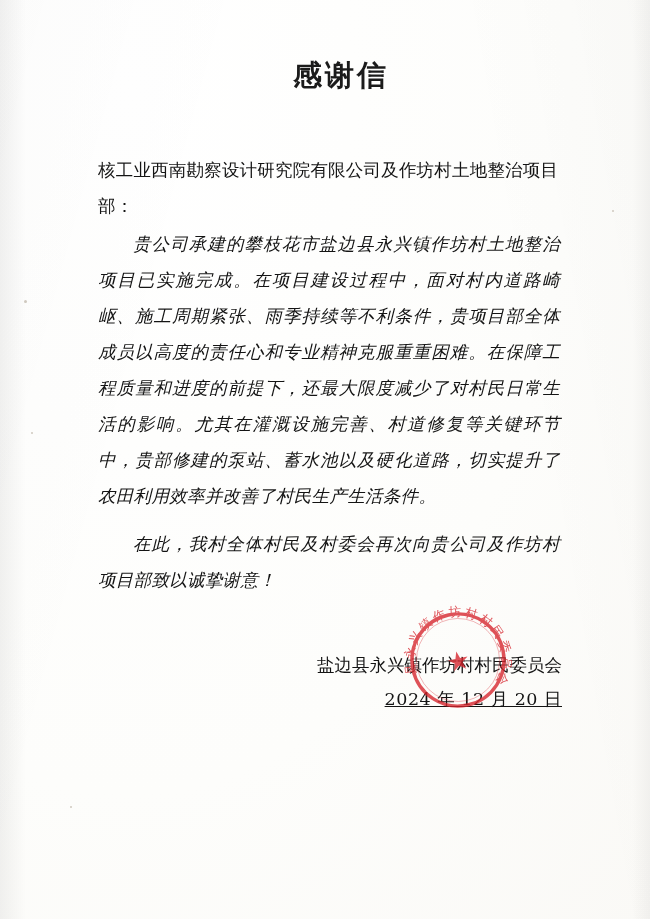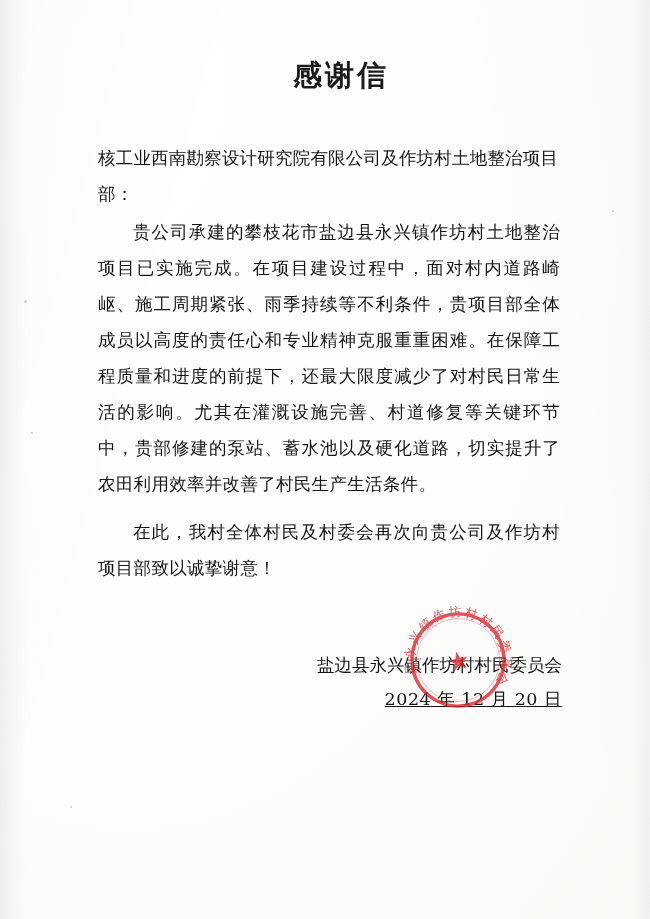--- a/index.html
+++ b/index.html
@@ -75,29 +75,30 @@
     top: 140px;
     left: 98px;
     width: 462px;
     color: #141414;
     font-size: 17.5px;
     line-height: 36px;
     font-family: "DejaVu Serif", "Liberation Serif", serif;
   }
 
   .salutation {
-    margin: 0 0 2px 0;
+    margin: 12px 0 2px 0;
     letter-spacing: 0.2px;
   }
   .para {
     margin: 0;
     text-indent: 35px;
     text-align: justify;
     text-justify: inter-character;
     letter-spacing: 0.3px;
+    font-style: italic;
   }
   .para-2 {
     margin-top: 12px;
   }
 
   .signature {
     position: absolute;
     right: 88px;
     top: 648px;
     width: 300px;

